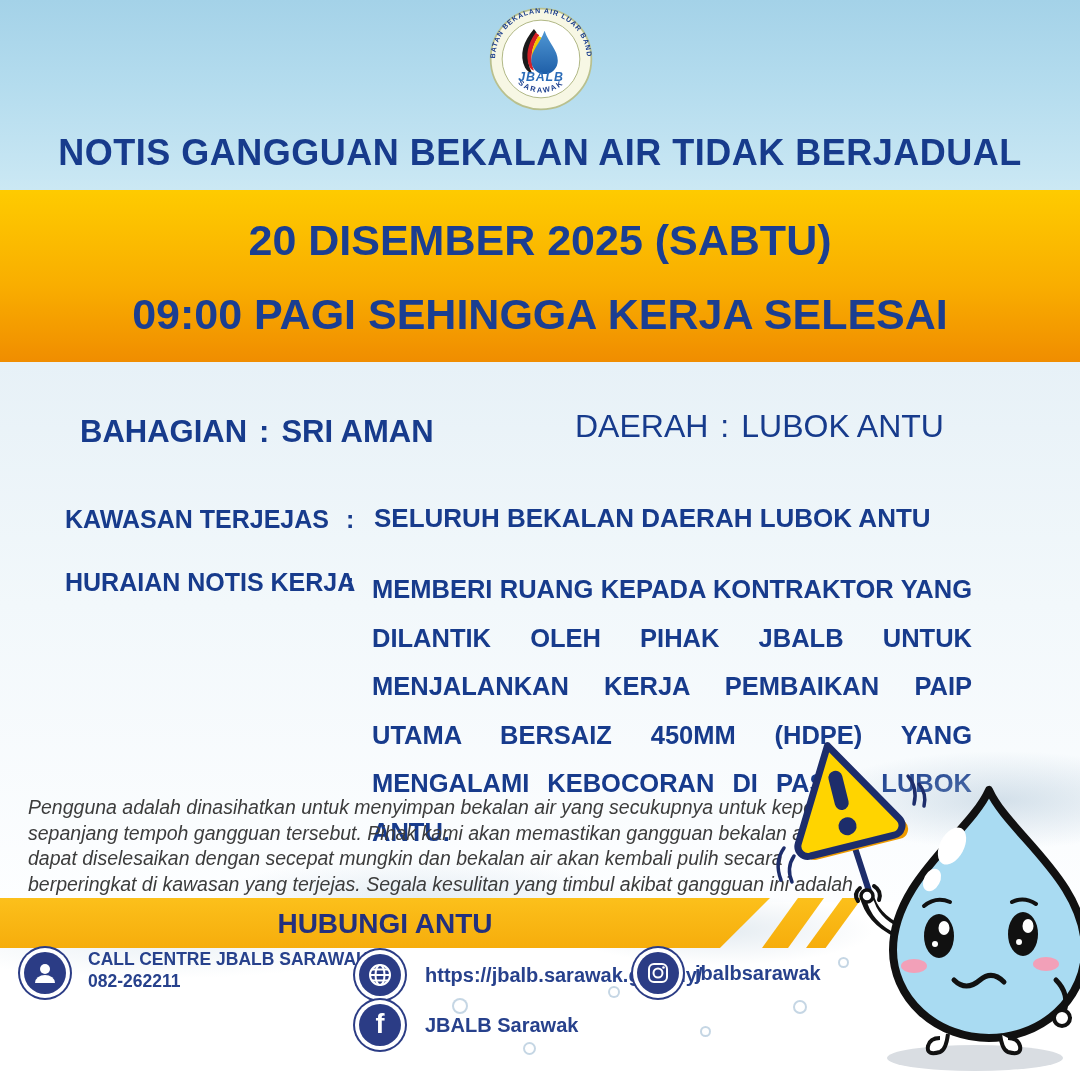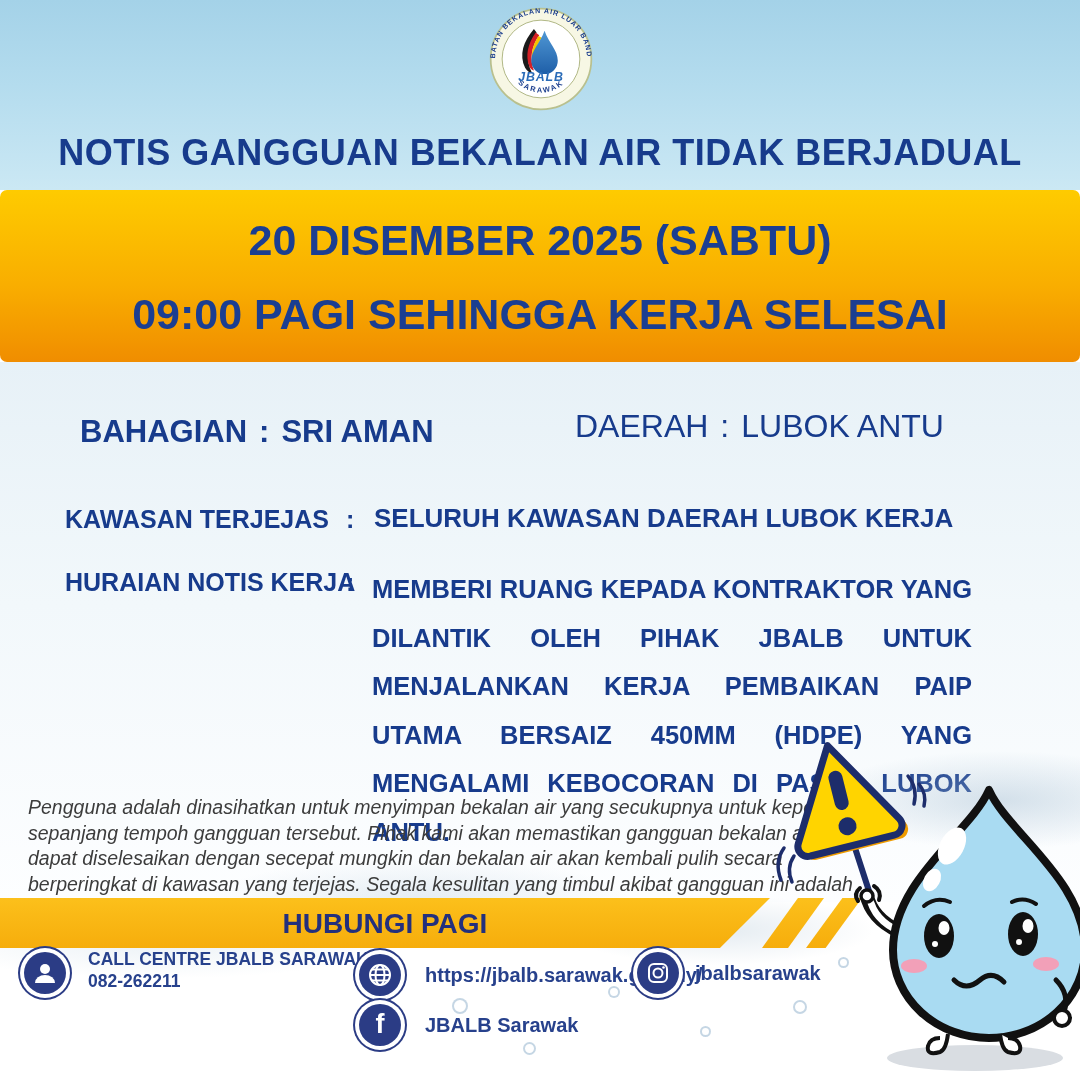--- a/index.html
+++ b/index.html
@@ -17,21 +17,21 @@
   .logo-wrap{left:488px;top:6px;width:106px;height:106px;}
   .main-title{
     left:0;top:132px;width:1080px;text-align:center;
     font-size:36px;font-weight:bold;color:#173b8c;letter-spacing:.5px;
   }
 
   
   .sched{
     left:0;top:190px;width:1080px;height:172px;
     background:linear-gradient(180deg,#fecb00 0%,#f9ae00 55%,#f08d00 100%);
-    color:#1b3e91;text-align:center;border-radius:7px;
+    color:#1b3e91;text-align:center;
   }
   .sched-line1{margin-top:26px;font-size:43px;font-weight:bold;}
   .sched-line2{margin-top:25px;font-size:43px;font-weight:bold;}
 
   
   .bodyarea{
     left:0;top:362px;width:1080px;height:540px;
     background:linear-gradient(180deg,#e7f1f7 0%,#f2f8fb 45%,#fdfeff 100%);
   }
   .navy{color:#173b8c;}
@@ -142,39 +142,39 @@
     </div>
     <div class="abs daerah navy pair">
       <span>DAERAH</span>
       <span>:</span>
       <span>LUBOK ANTU</span>
     </div>
   </div>
 
   <div class="abs kawasan-label navy" style="top:505px;">KAWASAN TERJEJAS</div>
   <div class="abs det-colon navy" style="top:505px;">:</div>
-  <div class="abs kawasan-value navy" style="top:503px;">SELURUH KAWASAN DAERAH LUBOK KERJA</div>
+  <div class="abs kawasan-value navy" style="top:503px;">SELURUH BEKALAN DAERAH LUBOK ANTU</div>
 
   <div class="abs huraian-label navy" style="top:568px;">HURAIAN NOTIS KERJA</div>
   <div class="abs det-colon navy" style="top:568px;">:</div>
   <div class="abs huraian-value navy">MEMBERI RUANG KEPADA KONTRAKTOR YANG DILANTIK OLEH PIHAK JBALB UNTUK MENJALANKAN KERJA PEMBAIKAN PAIP UTAMA BERSAIZ 450MM (HDPE) YANG MENGALAMI KEBOCORAN DI PASAR LUBOK ANTU.</div>
 
   <div class="abs splash"></div>
   <div class="abs bubble" style="left:452px;top:998px;width:12px;height:12px;"></div>
   <div class="abs bubble" style="left:523px;top:1042px;width:9px;height:9px;"></div>
   <div class="abs bubble" style="left:608px;top:986px;width:8px;height:8px;"></div>
   <div class="abs bubble" style="left:700px;top:1026px;width:7px;height:7px;"></div>
   <div class="abs bubble" style="left:793px;top:1000px;width:10px;height:10px;"></div>
   <div class="abs bubble" style="left:838px;top:957px;width:7px;height:7px;"></div>
   <div class="abs bubble" style="left:60px;top:960px;width:6px;height:6px;"></div>
 
   <div class="abs disclaimer">Pengguna adalah dinasihatkan untuk menyimpan bekalan air yang secukupnya untuk keperluan sepanjang tempoh gangguan tersebut. Pihak kami akan memastikan gangguan bekalan air dapat diselesaikan dengan secepat mungkin dan bekalan air akan kembali pulih secara berperingkat di kawasan yang terjejas. Segala kesulitan yang timbul akibat gangguan ini adalah sangat dikesali.</div>
 
   <div class="abs contact-banner">
-    <div class="contact-banner-title">HUBUNGI PAGI</div>
+    <div class="contact-banner-title">HUBUNGI ANTU</div>
   </div>
   <div class="abs stripe stripe1"></div>
   <div class="abs stripe stripe2"></div>
 
   <div class="abs" style="left:20px;top:948px;">
     <div style="display:flex;gap:18px;align-items:flex-start;">
       <div class="cicon">
         <div class="disc">
           <svg width="26" height="26" viewBox="0 0 26 26">
             <circle cx="13" cy="9" r="5" fill="#ffffff"></circle>

